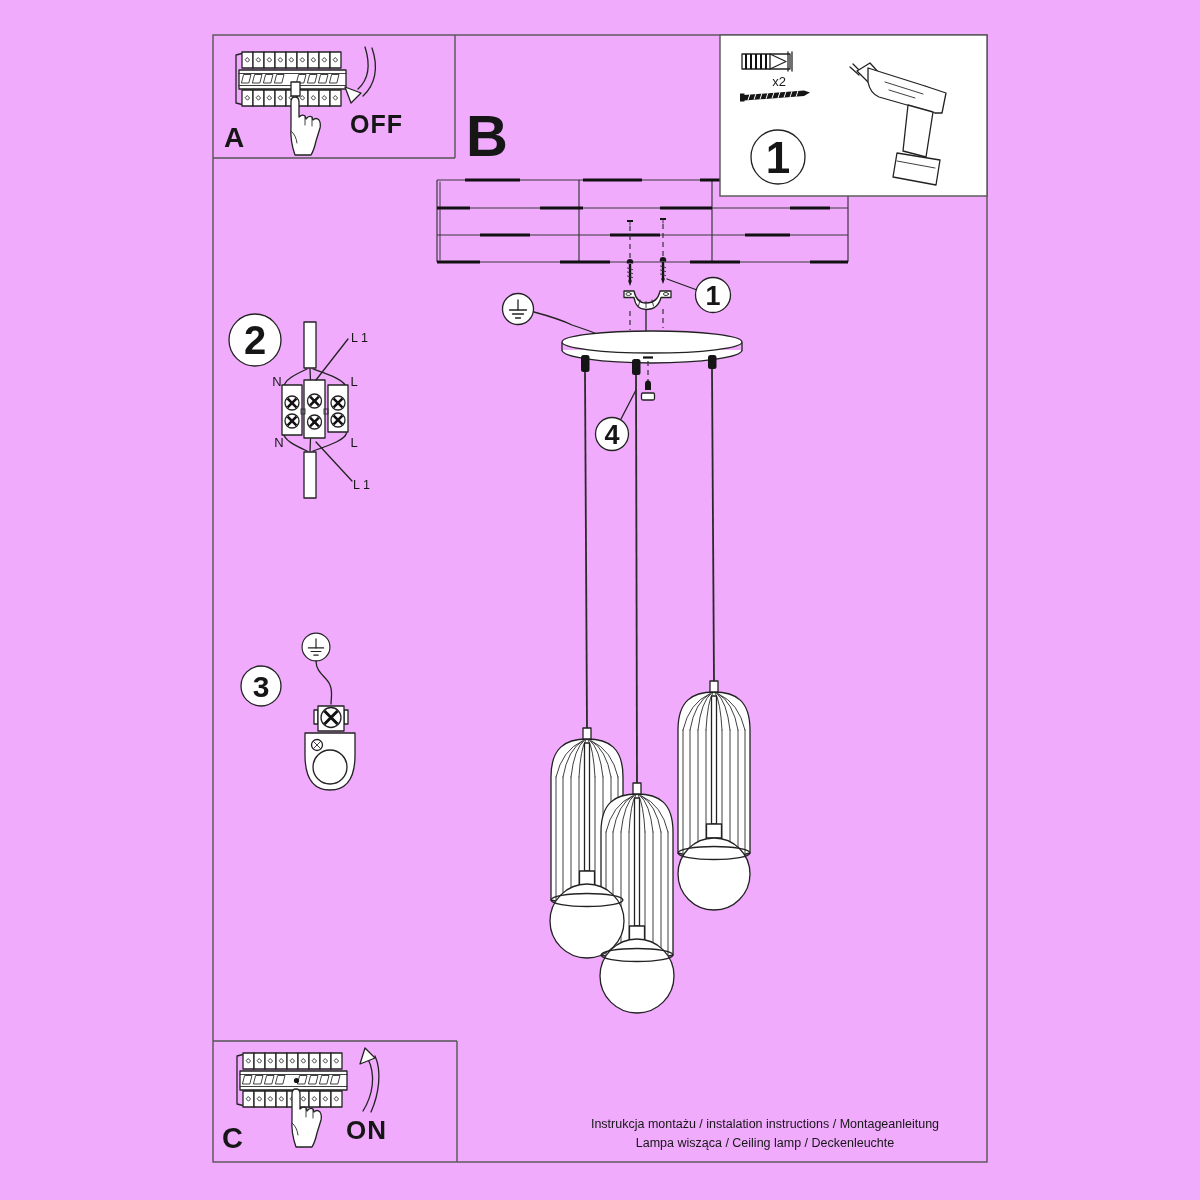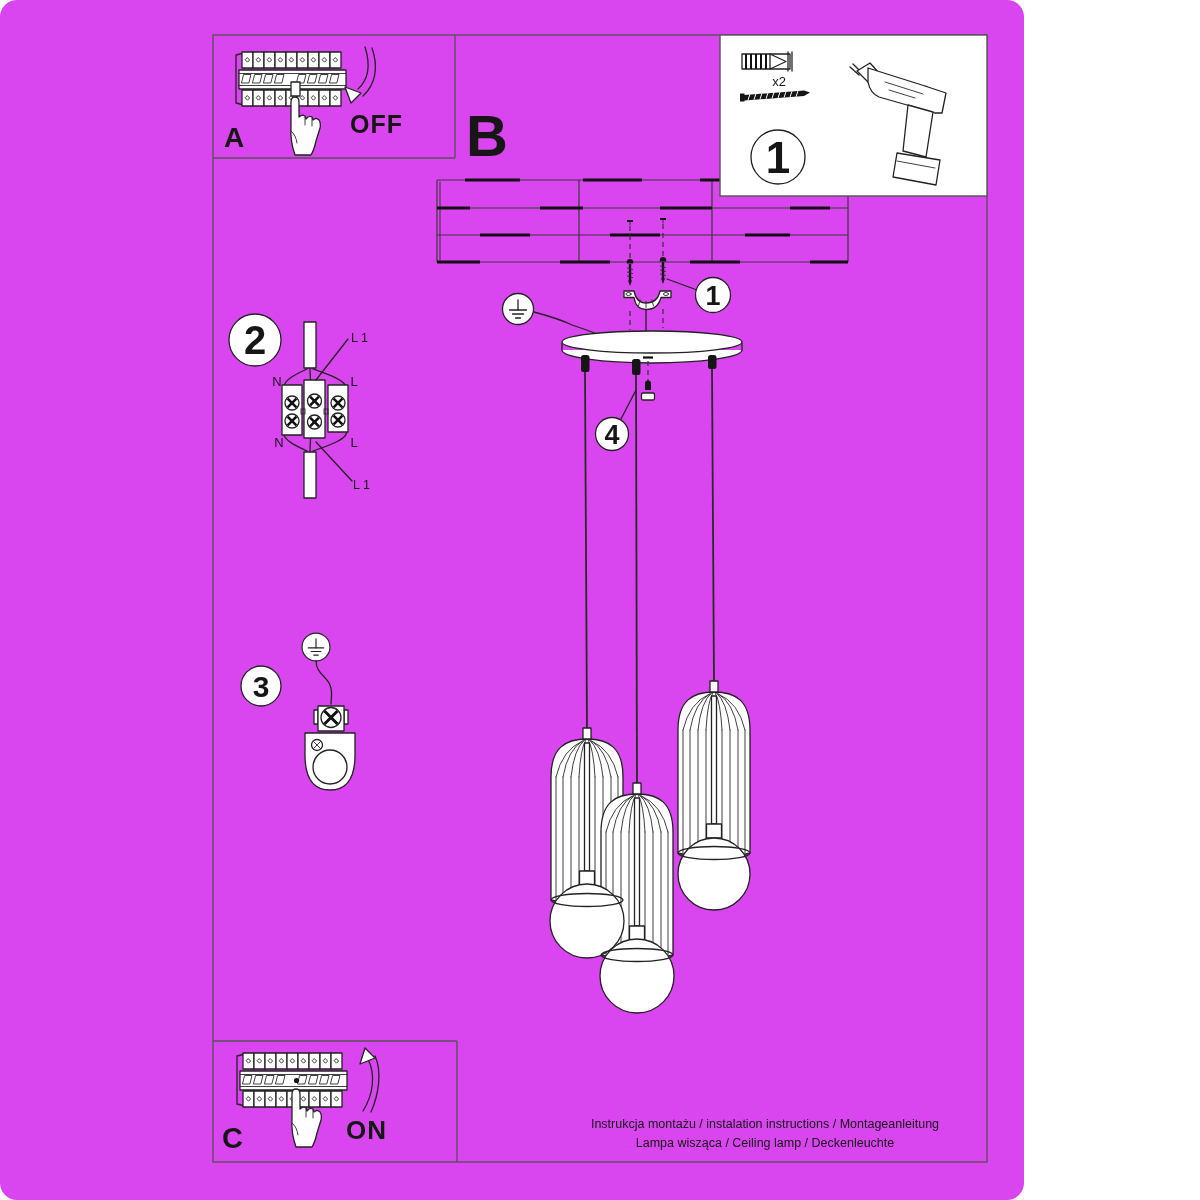--- a/index.html
+++ b/index.html
@@ -1,17 +1,17 @@
 <!DOCTYPE html>
 <html><head>
 <meta charset="utf-8">
 <style>
   html,body{margin:0;padding:0;background:#fff;}
-  #page{position:relative;width:1024px;height:1200px;background:#d946ef;overflow:hidden;
-        font-family:"Liberation Sans", sans-serif;border-radius:17px;}
+  #page{position:relative;width:1200px;height:1200px;background:#f0abfc;overflow:hidden;
+        font-family:"Liberation Sans", sans-serif;}
   svg{position:absolute;left:0;top:0;}
   svg text{font-family:"Liberation Sans", sans-serif;fill:#161616;}
   .s   {stroke:#222;stroke-width:1.3;fill:none;stroke-linecap:round;stroke-linejoin:round;}
   .sw  {stroke:#222;stroke-width:1.3;fill:#fff;stroke-linejoin:round;}
   .thin{stroke:#2a2a2a;stroke-width:0.9;fill:none;stroke-linecap:round;}
   .blk {fill:#151515;stroke:none;}
   .cl  {stroke:#3a3a3a;stroke-width:1.2;fill:none;}
   .thk {stroke:#111;stroke-width:3;fill:none;}
   .dash{stroke:#333;stroke-width:1.2;fill:none;stroke-dasharray:5 4;}
   .bx  {stroke:#555;stroke-width:1.4;fill:none;}

